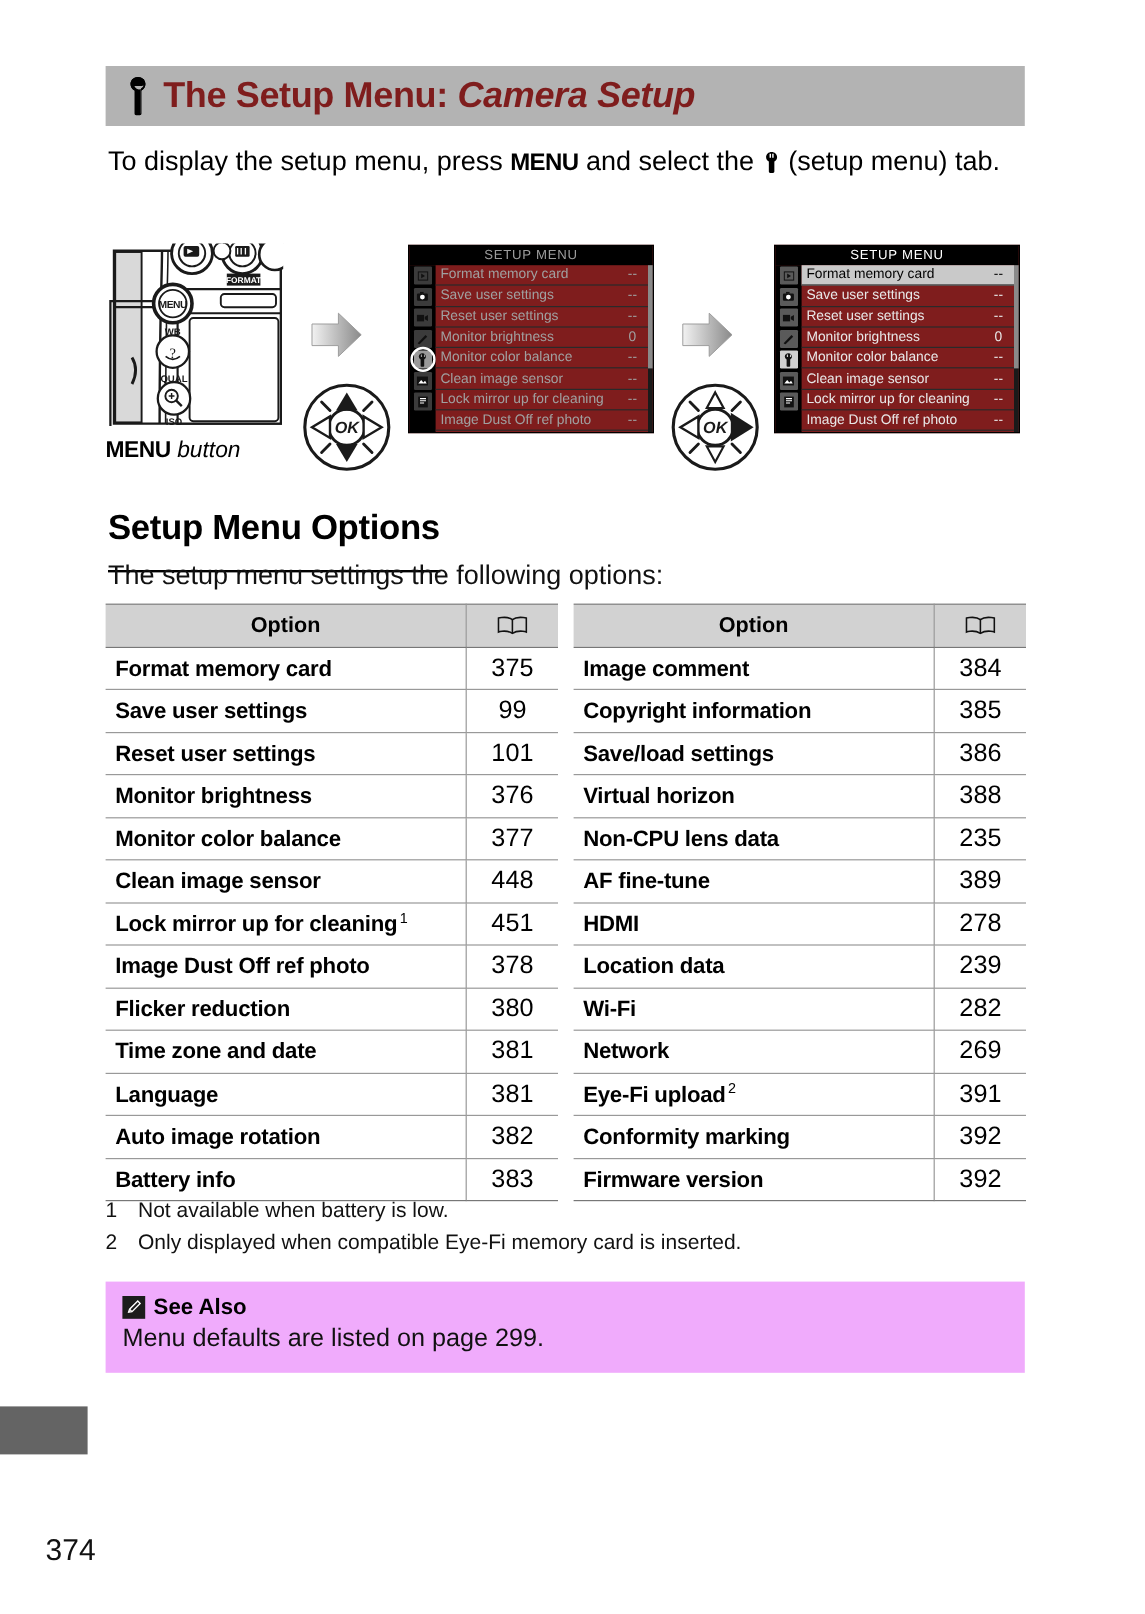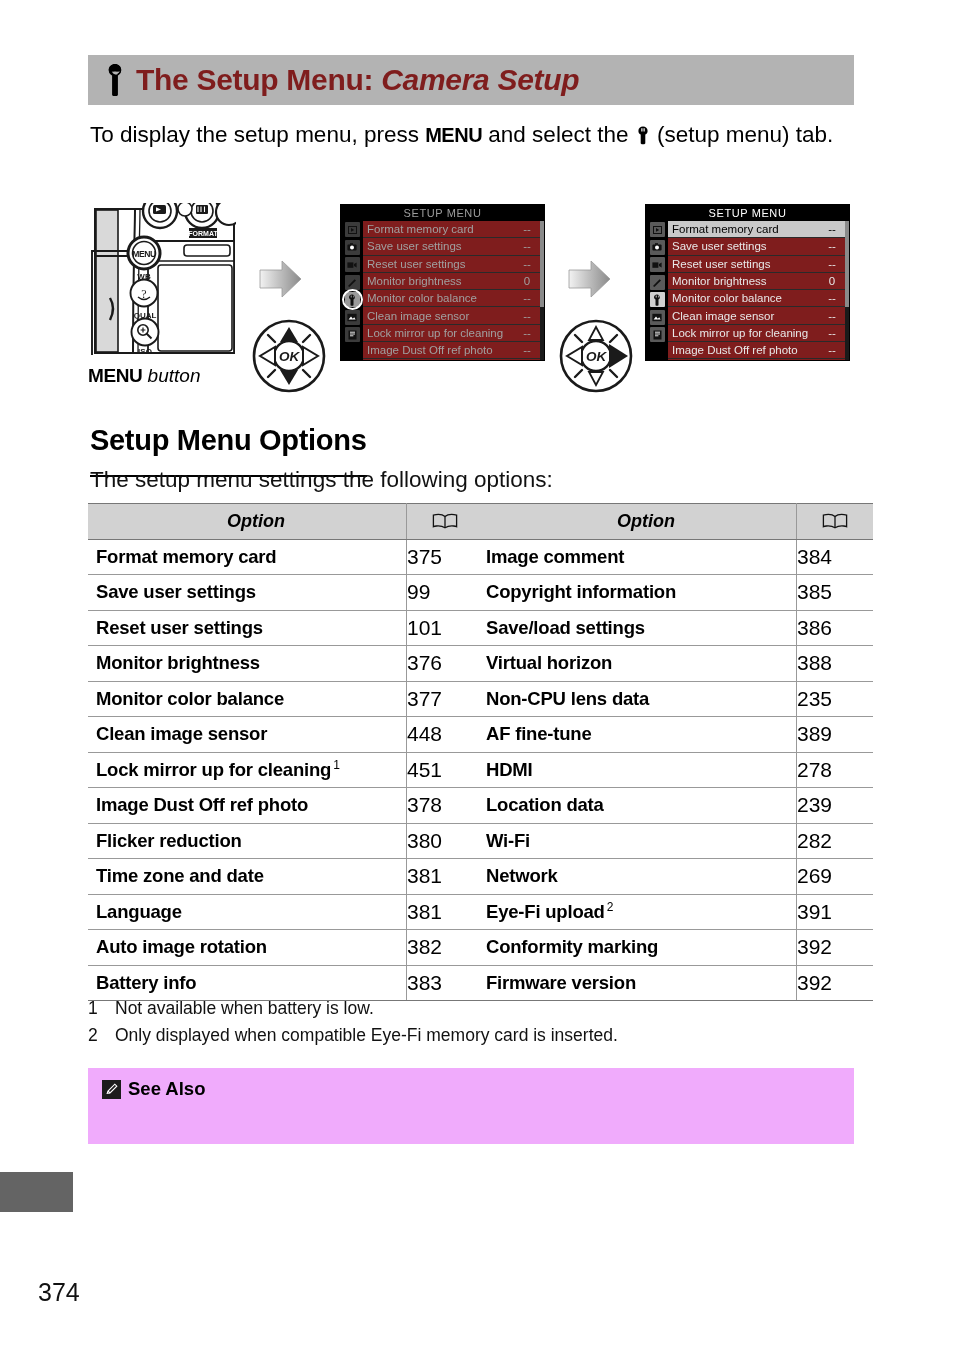--- a/index.html
+++ b/index.html
@@ -281,23 +281,24 @@
     font-weight: bold;
     color: #000;
     text-align: center;
   }
   .opt-table th.col-opt, .opt-table td.col-opt {
     width: 300px;
     border-right: 1.4px solid #999;
     padding-left: 8px;
     text-align: left;
   }
-  .opt-table thead th.col-opt { text-align: center; padding-left: 18px; font-style: italic; }
+  .opt-table thead th.col-opt { text-align: center; padding-left: 0; }
   .opt-table th.col-pg, .opt-table td.col-pg {
     width: 76px;
+    text-align: center;
   }
   .opt-table tbody td.col-opt {
     font-size: 18.5px;
     font-weight: bold;
     font-family: "Liberation Sans Narrow", "Liberation Sans", sans-serif;
     letter-spacing: -0.2px;
     color: #000;
   }
   .opt-table tbody td.col-pg {
     font-size: 21px;
@@ -850,16 +851,17 @@
 <div id="see-also-box">
   <div id="see-also-head">
     <span class="pencil-badge">
       <svg viewBox="0 0 14 14" width="14" height="14">
           <path d="M2.2 11.4 L3 9 L9.8 2.2 L11.8 4.2 L5 11 Z" fill="none" stroke="#fff" stroke-width="1.1"></path>
           <path d="M3 9 L5 11" stroke="#fff" stroke-width="1.1"></path>
         </svg>
     </span>
     <span>See Also</span>
   </div>
+  <div id="see-also-text">Menu defaults are listed on page 299.</div>
 </div>
 
 <div id="edge-tab"></div>
 <div id="page-folio">374</div>
 
 </body></html>

